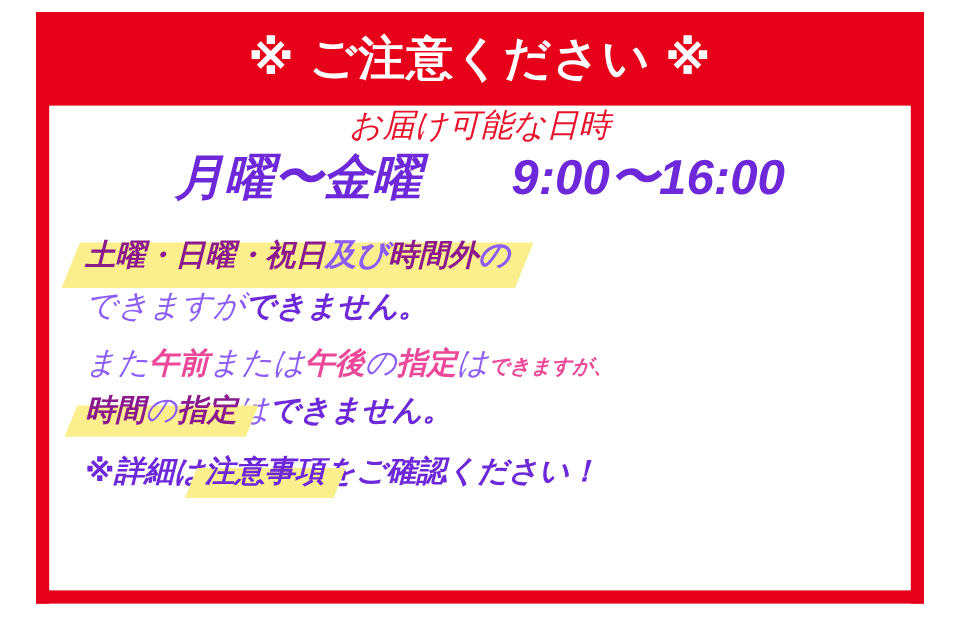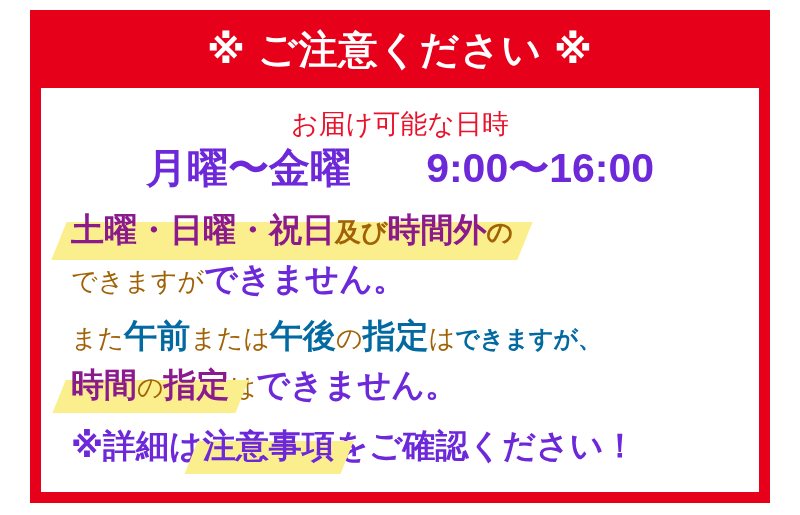--- a/index.html
+++ b/index.html
@@ -37,22 +37,23 @@
   #notice-header-text {
     color: #ffffff;
     font-weight: bold;
     font-size: 39px;
     letter-spacing: 1px;
     white-space: nowrap;
     line-height: 1;
   }
 
   #notice-body {
-    padding: 20px 18px 0 18px;
+    padding: 0 18px 0 18px;
     position: relative;
+    font-style: italic;
   }
 
   
   .avail-label {
     text-align: center;
     color: #E8132B;
     font-size: 27px;
     line-height: 1.25;
     white-space: nowrap;
   }
@@ -75,28 +76,28 @@
     white-space: nowrap;
     line-height: 1.3;
   }
   .blk1 { margin-top: 16px; }
   .blk2 { margin-top: 14px; }
   .blk3 { margin-top: 18px; }
 
   .line-lg { font-size: 33px; font-weight: bold; }
 
   
-  .t-black  { color: #a16207; }
+  .t-black  { color: #8b5cf6; }
   .t-red    { color: #6d28d9; font-weight: bold; }
   .t-purple { color: #8B1A8C; font-weight: bold; }
-  .t-green  { color: #0369a1; font-weight: bold; }
+  .t-green  { color: #ec4899; font-weight: bold; }
 
-  .sz-lg { font-size: 33px; }
+  .sz-lg { font-size: 25px; }
   .sz-md { font-size: 26px; }
-  .sz-sm { font-size: 24px; }
+  .sz-sm { font-size: 17px; }
 
   
   .hl {
     position: relative;
     display: inline-block;
     z-index: 1;
   }
   .hl::before {
     content: "";
     position: absolute;

